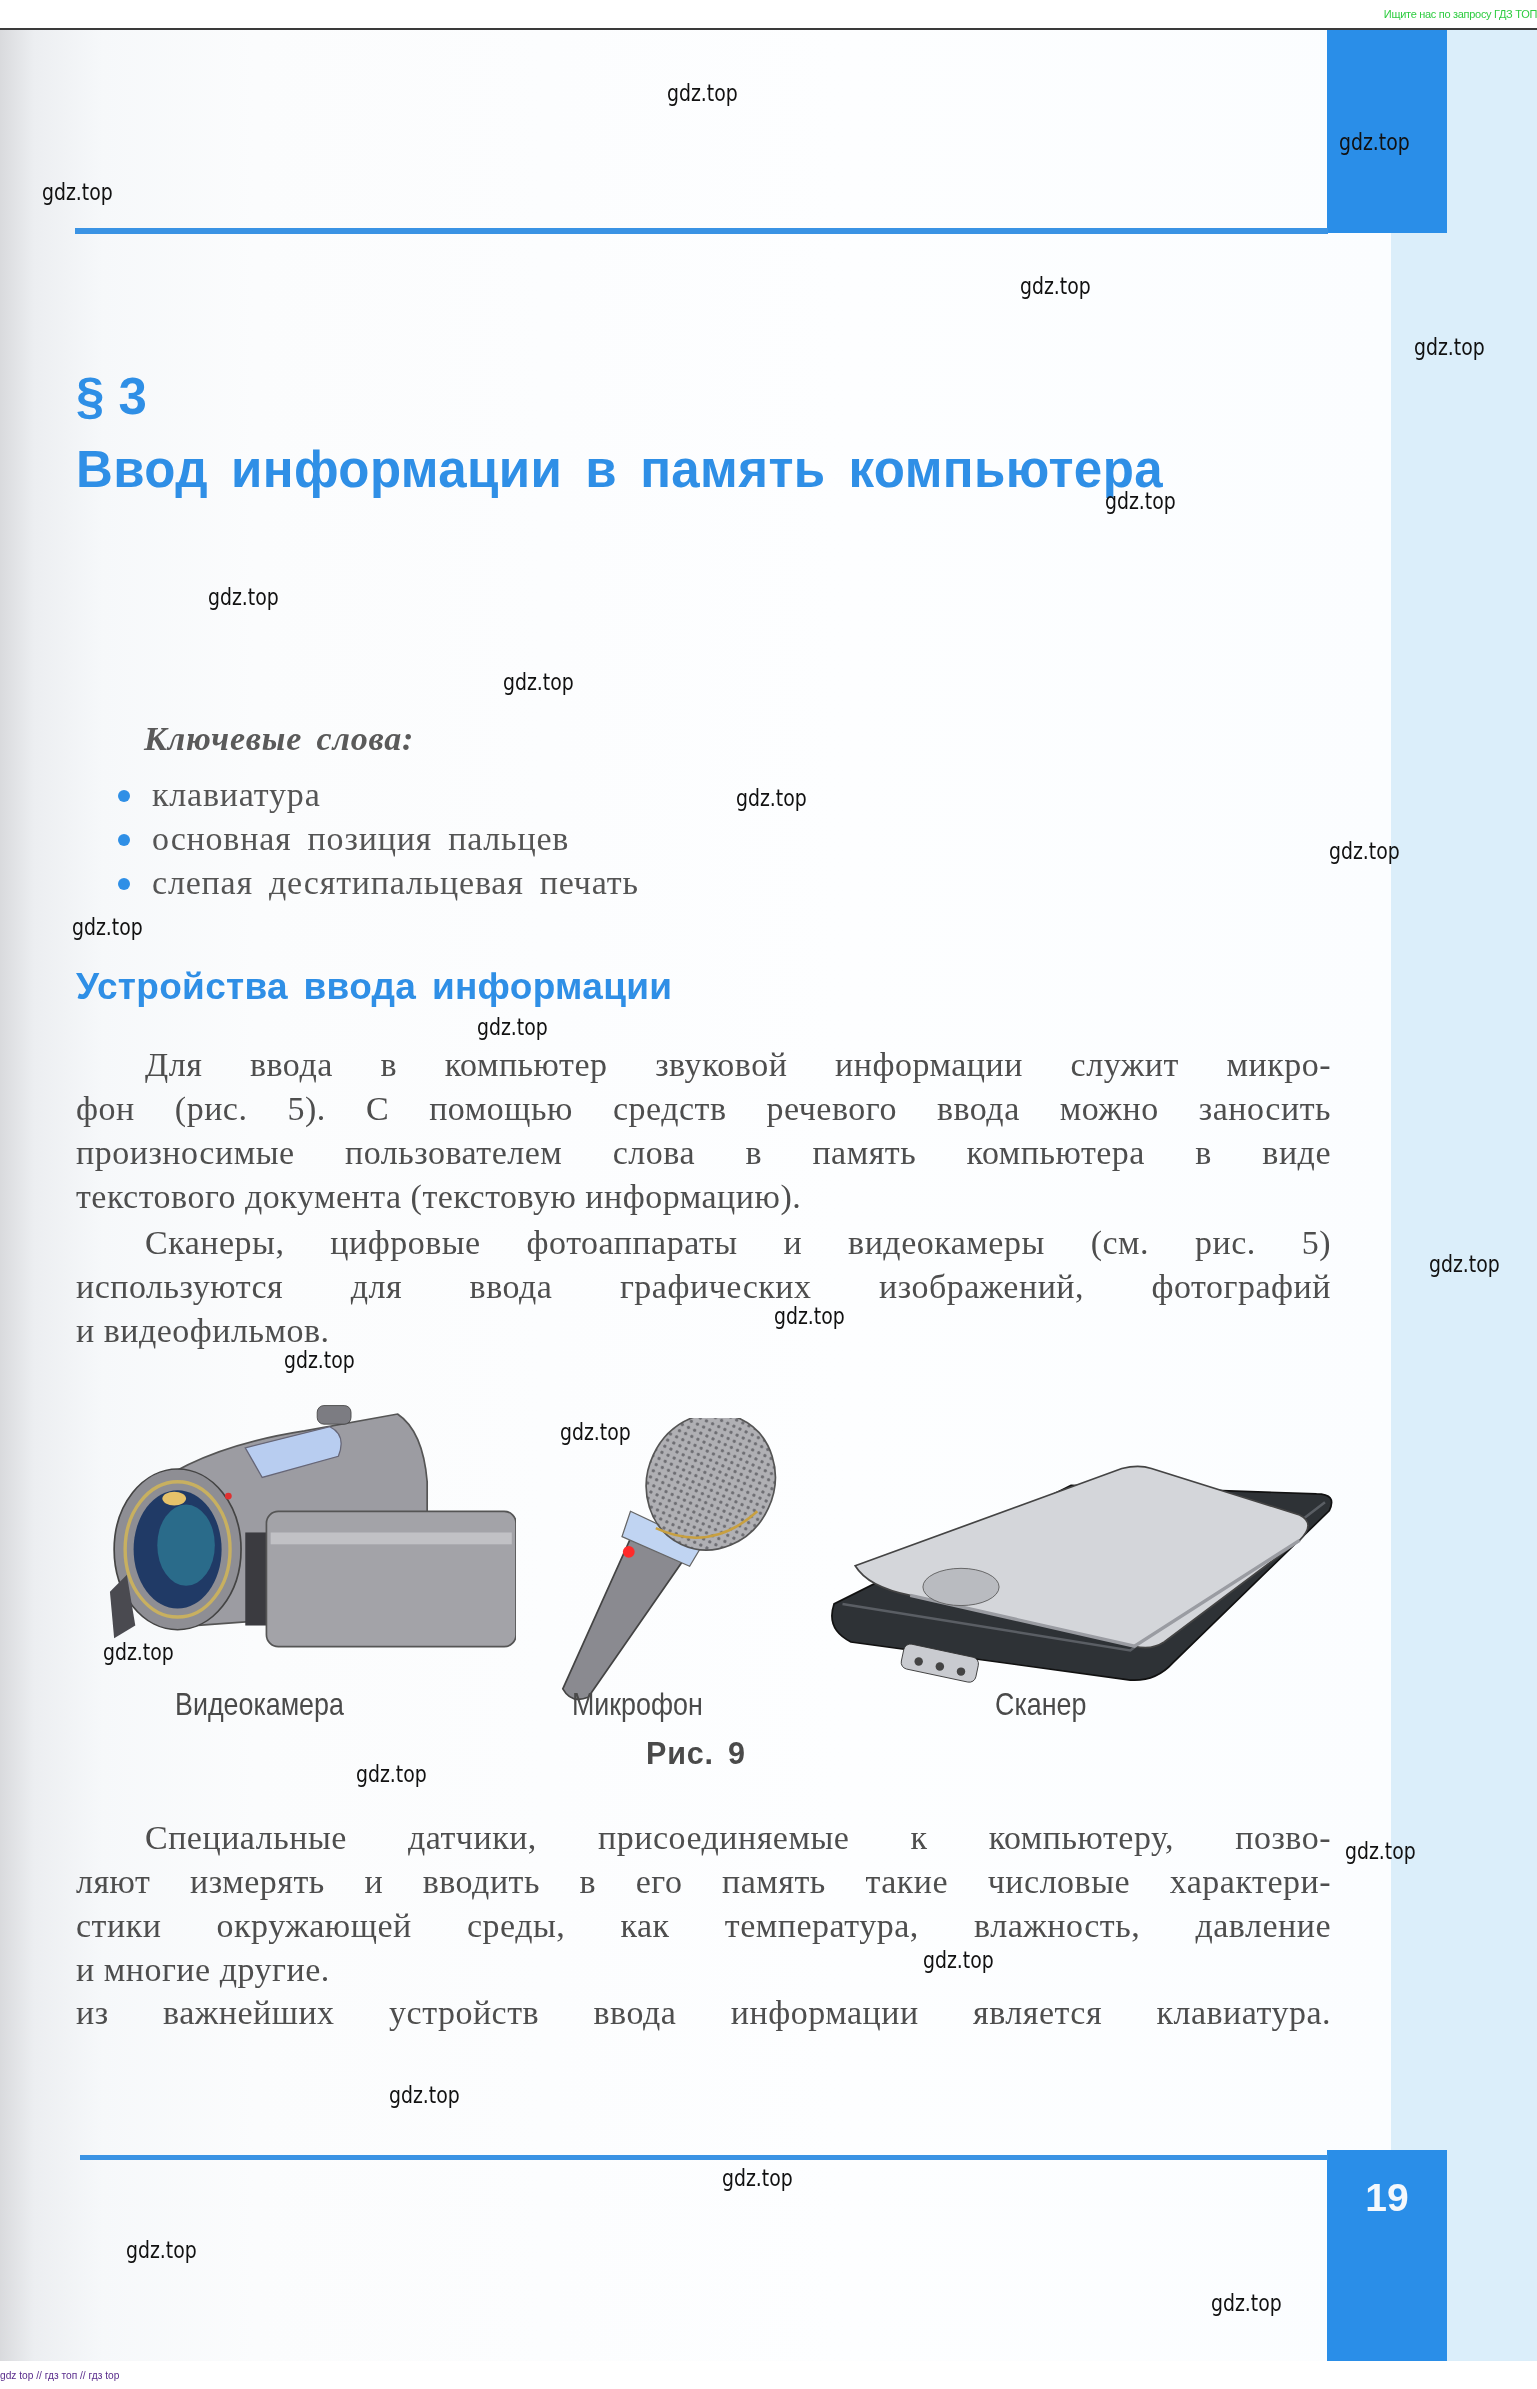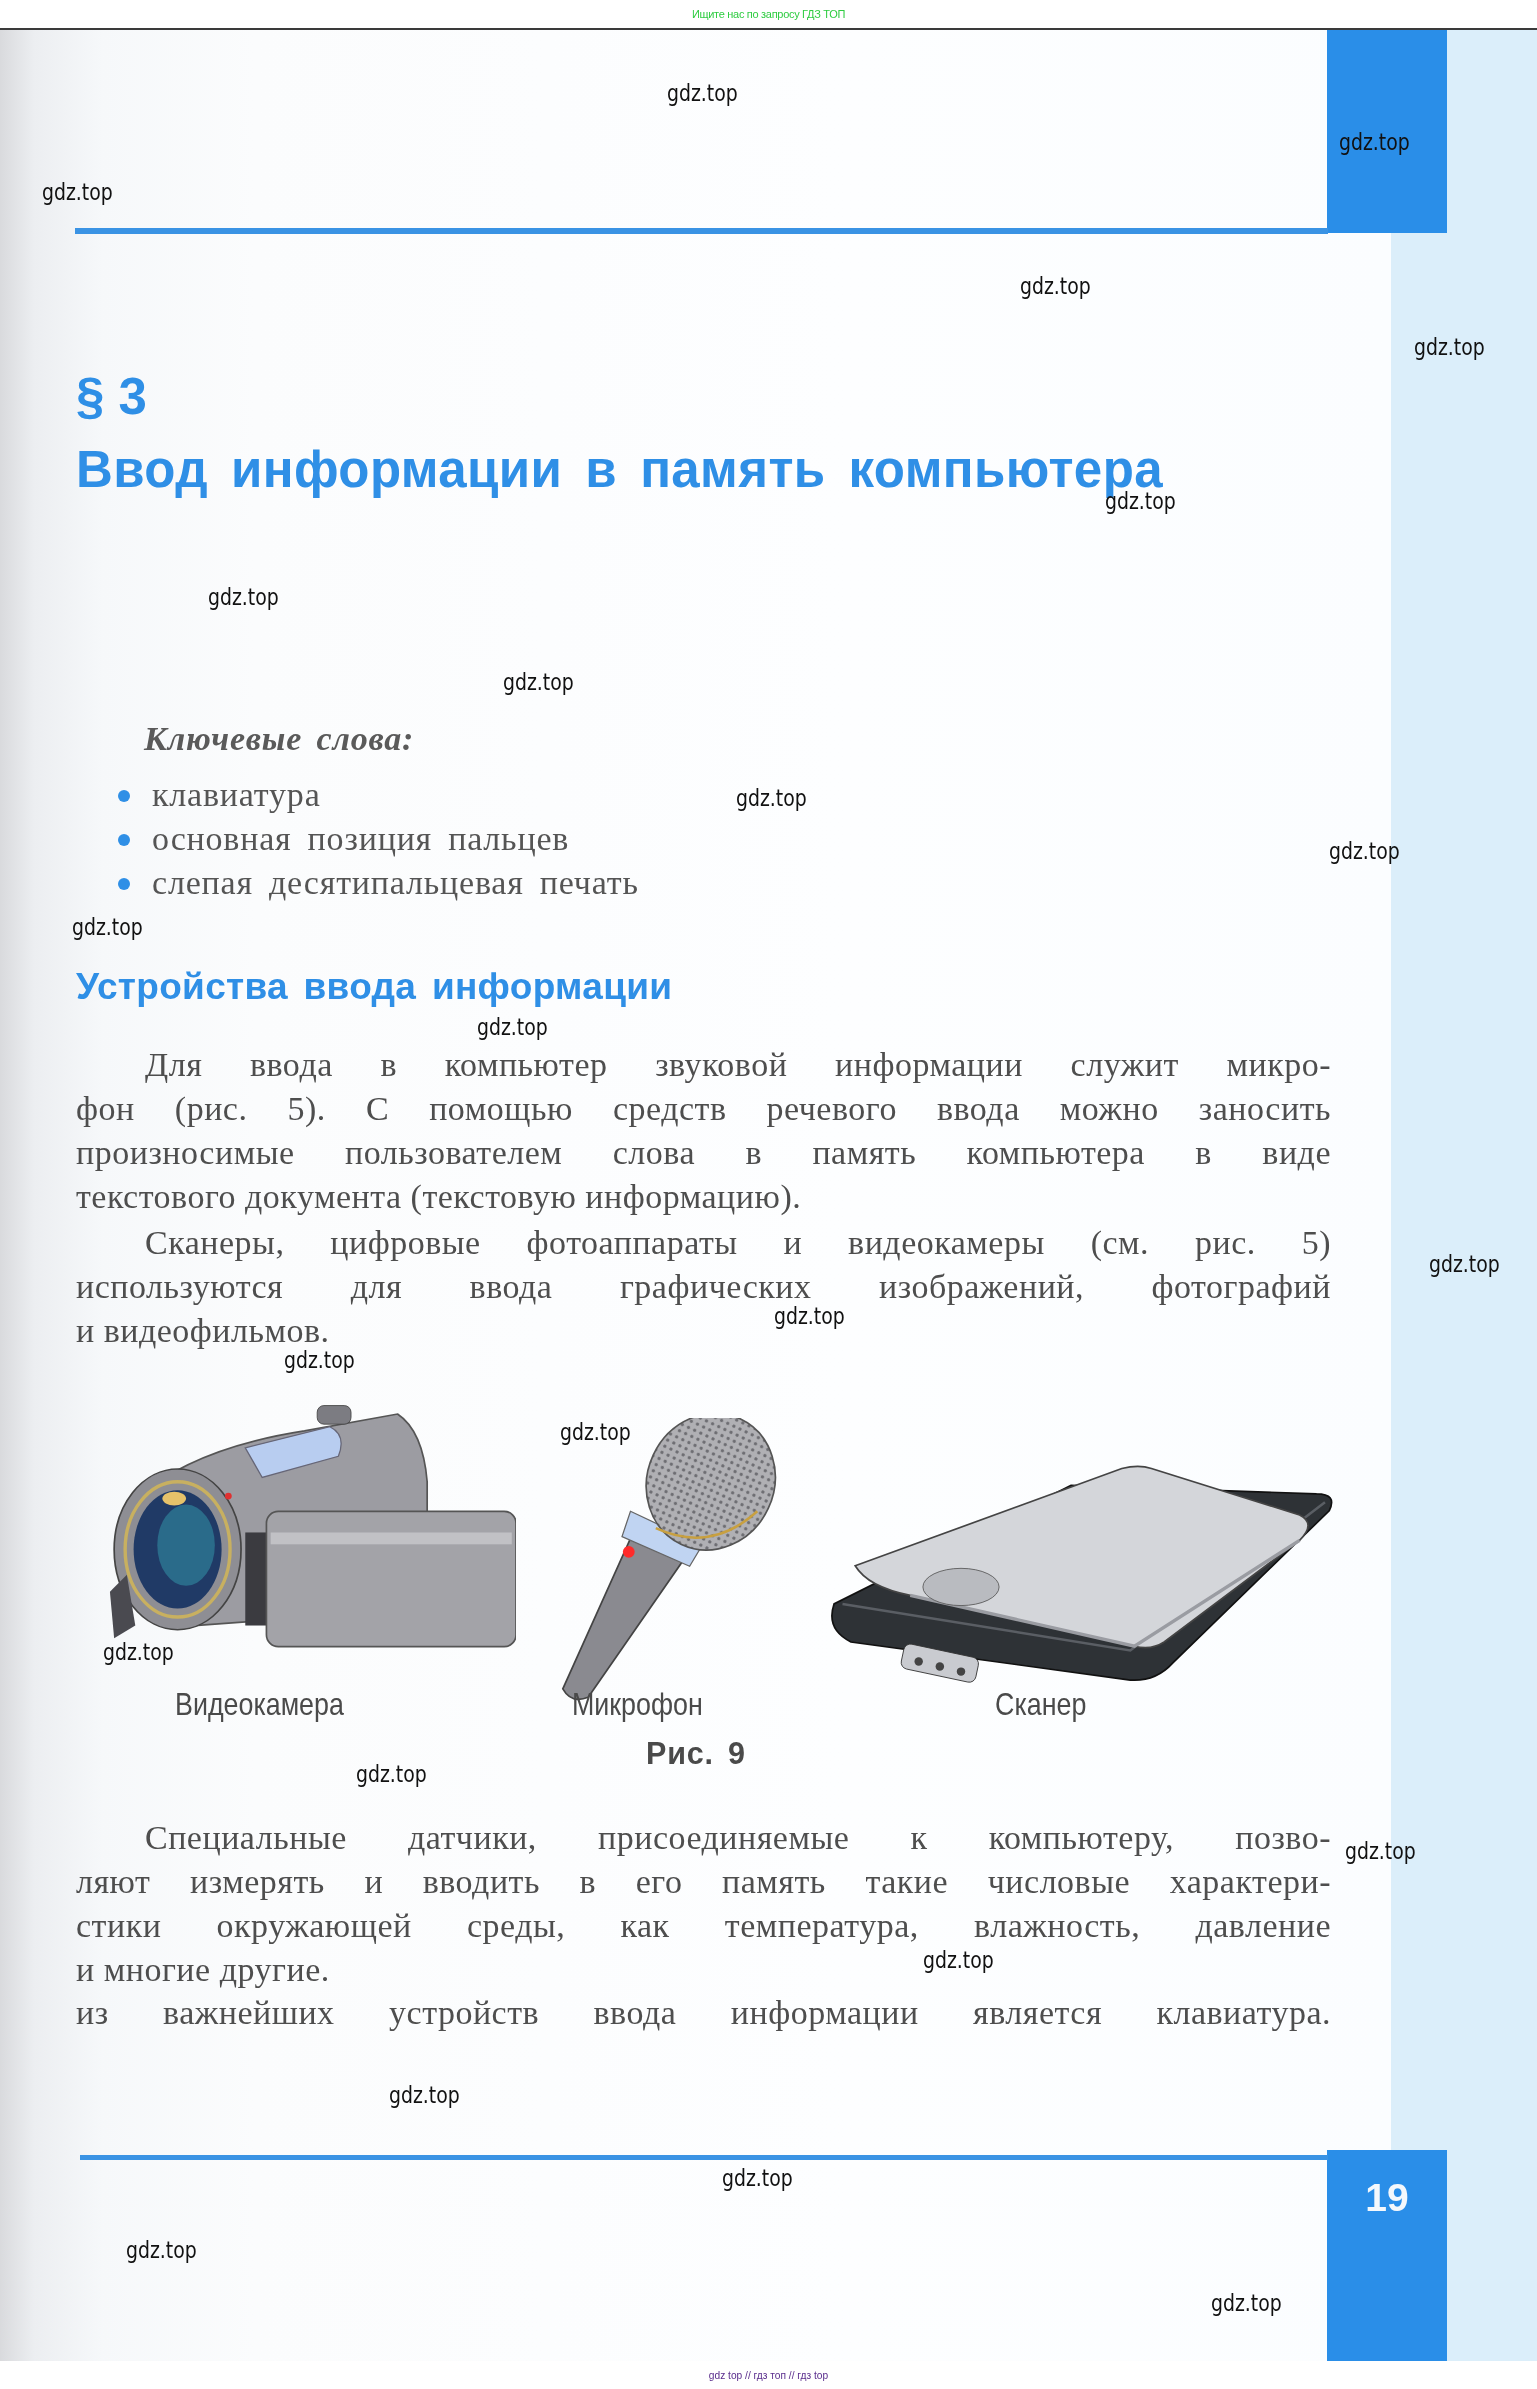--- a/index.html
+++ b/index.html
@@ -3,21 +3,21 @@
 <meta charset="utf-8">
 <style>
   html, body { margin: 0; padding: 0; }
   body {
     width: 1537px; height: 2389px; position: relative; overflow: hidden;
     background: #ffffff;
     font-family: "Liberation Serif", serif;
   }
   .top-banner {
     position: absolute; left: 0; top: 0; width: 1537px; height: 28px;
-    background: #ffffff; text-align: center;
+    background: #ffffff; text-align: right;
     font-family: "Liberation Sans", sans-serif; font-size: 11px; line-height: 28px;
     color: #2ecc40; letter-spacing: -0.3px;
   }
   .page {
     position: absolute; left: 0; top: 28px; width: 1537px; height: 2333px;
     background: linear-gradient(to right, #d9dadd 0px, #eceef1 34px, #f6f8fa 102px, #fbfcfd 254px, #fdfeff 846px, #fbfdff 1388px);
     border-top: 2.5px solid #3a3a3a;
     box-sizing: border-box;
   }
   .right-strip {
@@ -40,21 +40,21 @@
     position: absolute; left: 80px; top: 2125px; width: 1248px; height: 5.1px;
     background: #3a93e4;
   }
   .page-number {
     position: absolute; left: 1327px; top: 2146px; width: 120px; text-align: center;
     font-family: "Liberation Sans", sans-serif; font-weight: bold; font-size: 39px;
     color: #f4f8fc;
   }
   .bottom-banner {
     position: absolute; left: 0; top: 2361px; width: 1537px; height: 29px;
-    background: #ffffff; text-align: center;
+    background: #ffffff; text-align: left;
     font-family: "Liberation Sans", sans-serif; font-size: 10.2px; line-height: 29px;
     color: #5a2d8c;
   }
 
   .section-num {
     position: absolute; left: 76px; top: 369px;
     font-family: "Liberation Sans", sans-serif; font-weight: bold; font-size: 51px;
     color: #2f8fe6; line-height: 1;
   }
   .section-title {

